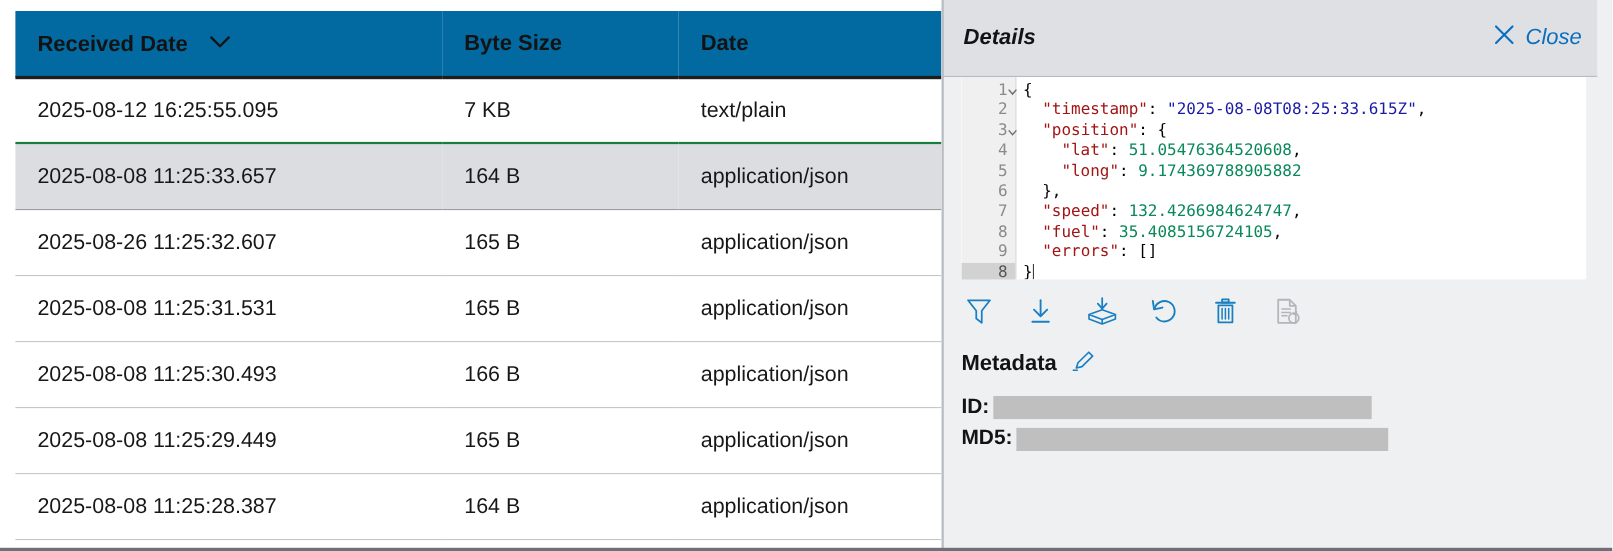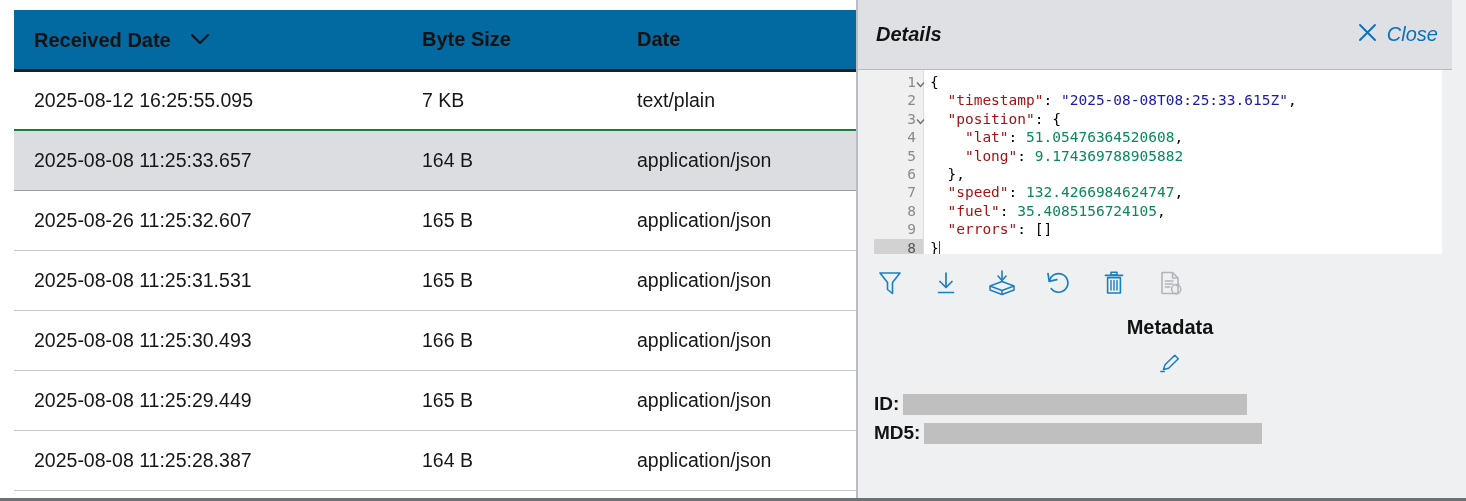--- a/index.html
+++ b/index.html
@@ -217,21 +217,20 @@
 
   
   .metadata-section {
     margin: 16px 0 0 18px;
   }
   .meta-head {
     display: flex;
     align-items: center;
     gap: 12px;
     margin-bottom: 14px;
-    flex-direction: column;
   }
   .meta-title {
     font-size: 20px;
     font-weight: bold;
     color: #131313;
   }
   .meta-row {
     display: flex;
     align-items: center;
     gap: 4px;

